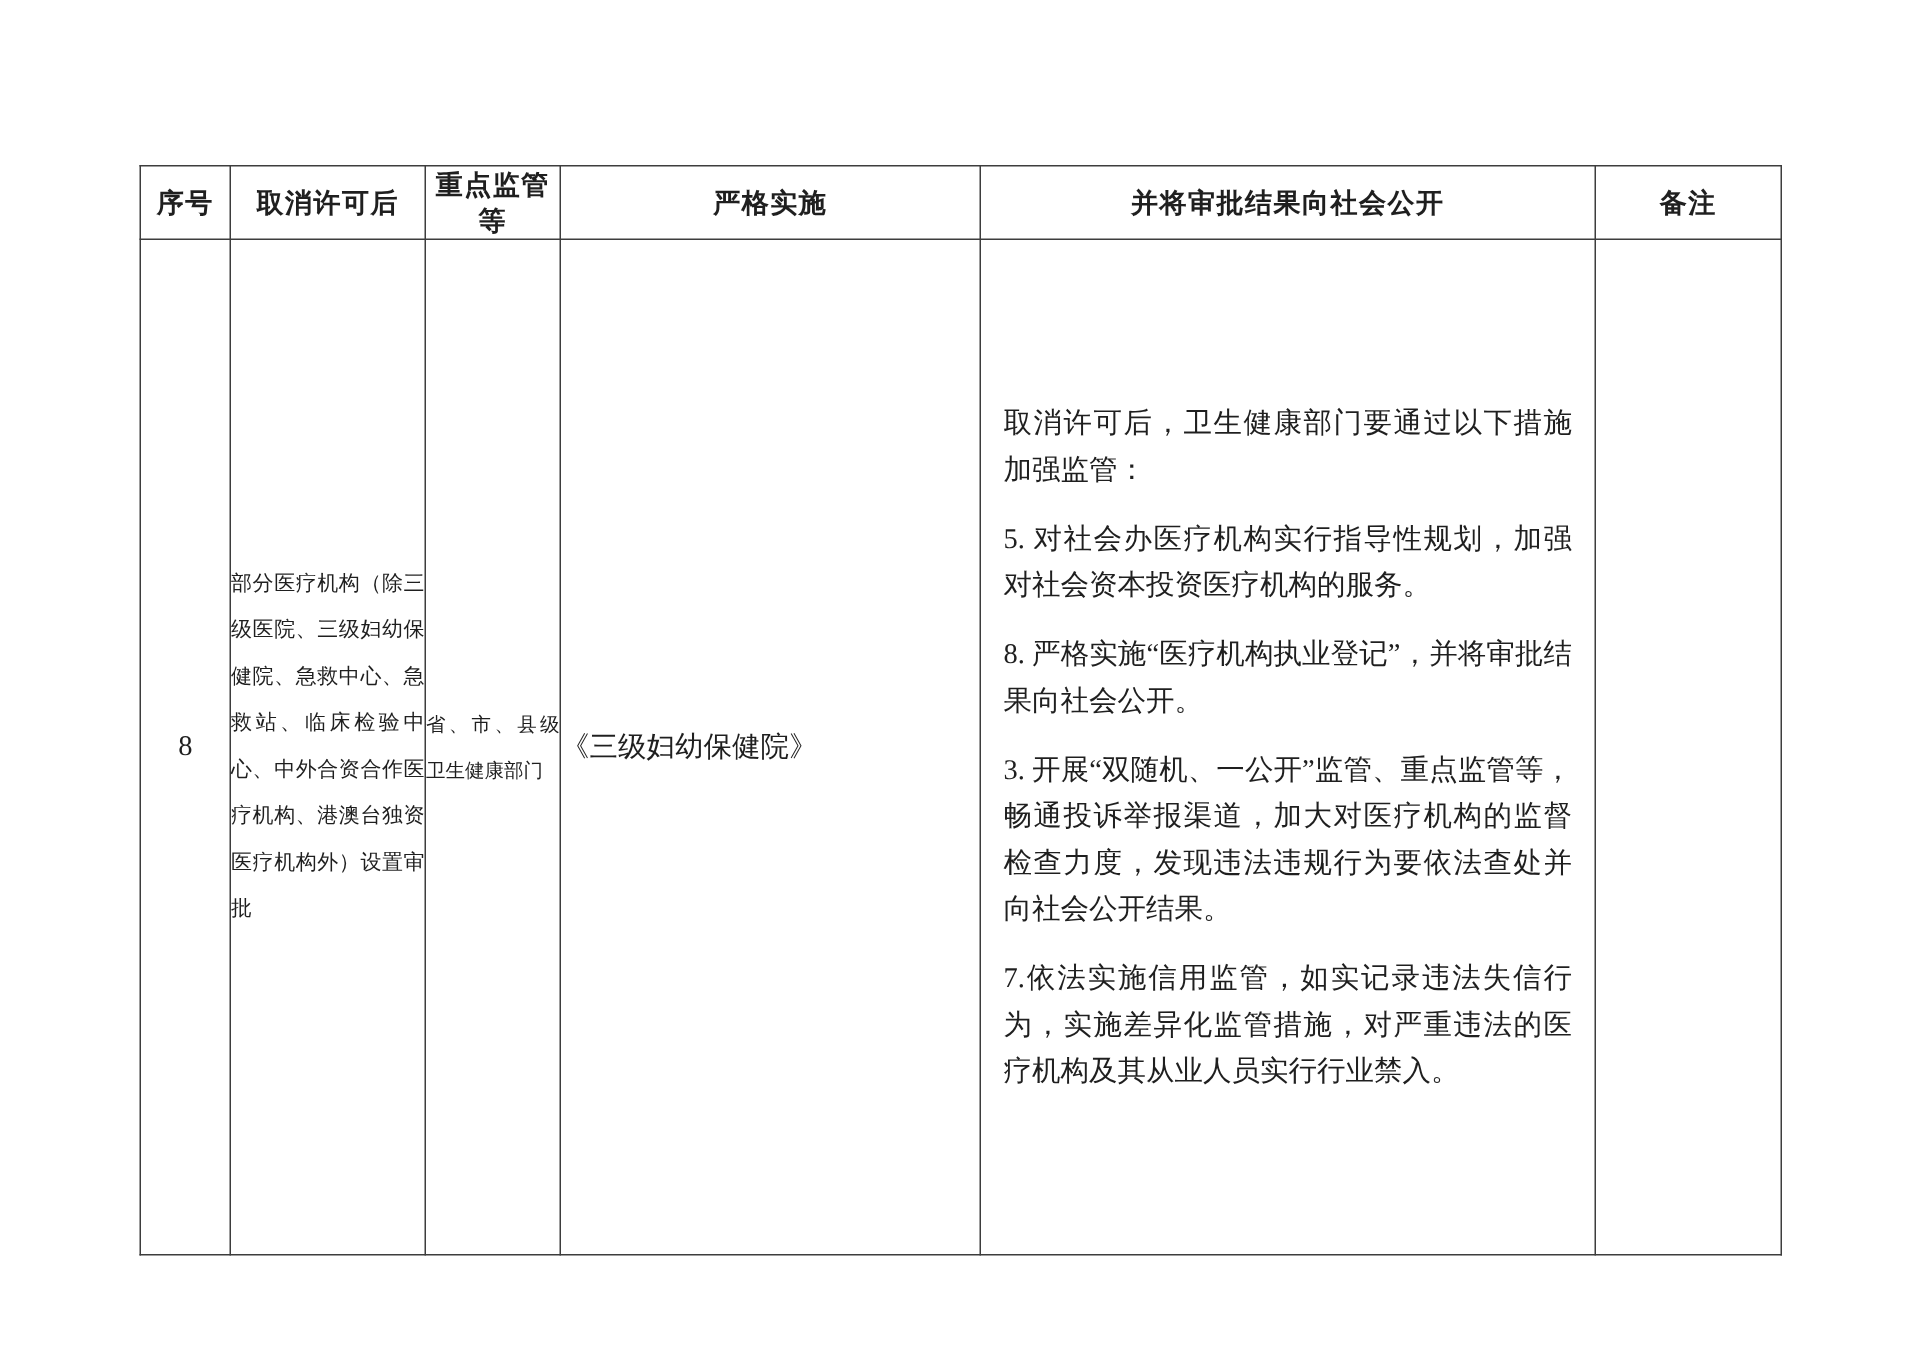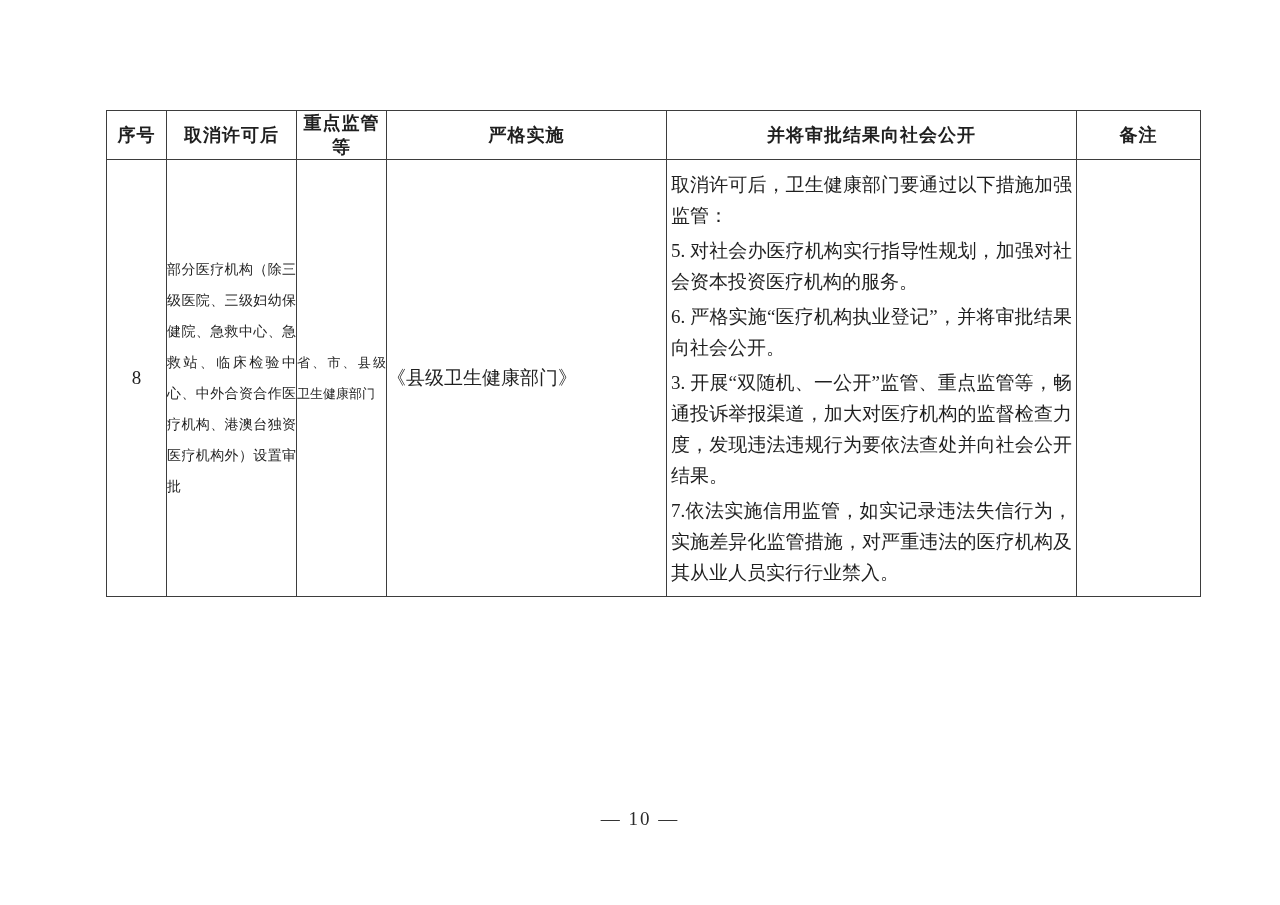--- a/index.html
+++ b/index.html
@@ -14,24 +14,24 @@
   }
   .page {
     position: absolute;
     left: 0; top: 0;
     width: 1280px;
     height: 905px;
     background: #ffffff;
   }
   table.doc-table {
     position: absolute;
-    left: 106px;
+    left: 93px;
     top: 110px;
     width: 1094px;
-    height: 487px;
+    height: 727px;
     border-collapse: collapse;
     table-layout: fixed;
   }
   table.doc-table th,
   table.doc-table td {
     border: 1px solid #3d3d3d;
     padding: 0;
     vertical-align: middle;
     background: #ffffff;
   }
@@ -63,21 +63,21 @@
   }
   td.cell-basis {
     font-size: 19px;
     text-align: left;
     padding: 6px 10px;
   }
   td.cell-measures {
     padding: 8px 8px;
   }
   td.cell-measures p {
-    margin: 4px;
+    margin: 15px;
     font-size: 19px;
     line-height: 31px;
     text-align: justify;
     text-align-last: left;
   }
   td.cell-remark {
     font-size: 18px;
   }
   .page-footer {
     position: absolute;
@@ -112,28 +112,27 @@
         <th>严格实施</th>
         <th>并将审批结果向社会公开</th>
         <th>备注</th>
       </tr>
     </thead>
     <tbody>
       <tr>
         <td class="cell-number">8</td>
         <td class="cell-item-name">部分医疗机构（除三级医院、三级妇幼保健院、急救中心、急救站、临床检验中心、中外合资合作医疗机构、港澳台独资医疗机构外）设置审批</td>
         <td class="cell-dept">省、市、县级卫生健康部门</td>
-        <td class="cell-basis">《县级卫生健康部门》</td>
+        <td class="cell-basis">《三级妇幼保健院》</td>
         <td class="cell-measures">
           <p>取消许可后，卫生健康部门要通过以下措施加强监管：</p>
           <p>5. 对社会办医疗机构实行指导性规划，加强对社会资本投资医疗机构的服务。</p>
-          <p>6. 严格实施“医疗机构执业登记”，并将审批结果向社会公开。</p>
+          <p>8. 严格实施“医疗机构执业登记”，并将审批结果向社会公开。</p>
           <p>3. 开展“双随机、一公开”监管、重点监管等，畅通投诉举报渠道，加大对医疗机构的监督检查力度，发现违法违规行为要依法查处并向社会公开结果。</p>
           <p>7.依法实施信用监管，如实记录违法失信行为，实施差异化监管措施，对严重违法的医疗机构及其从业人员实行行业禁入。</p>
         </td>
         <td class="cell-remark"></td>
       </tr>
     </tbody>
   </table>
 
-  <div class="page-footer">— 10 —</div>
 
 </div>
 
 </body></html>

